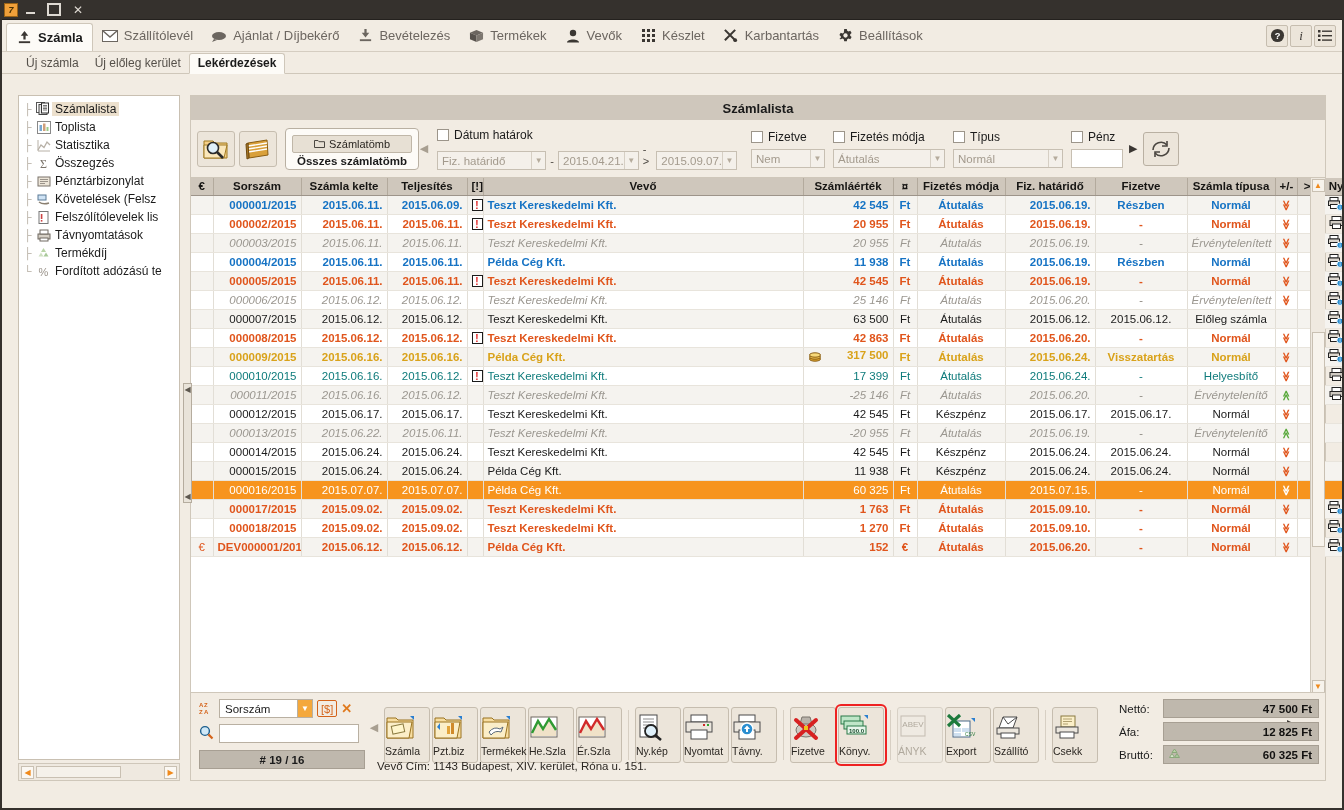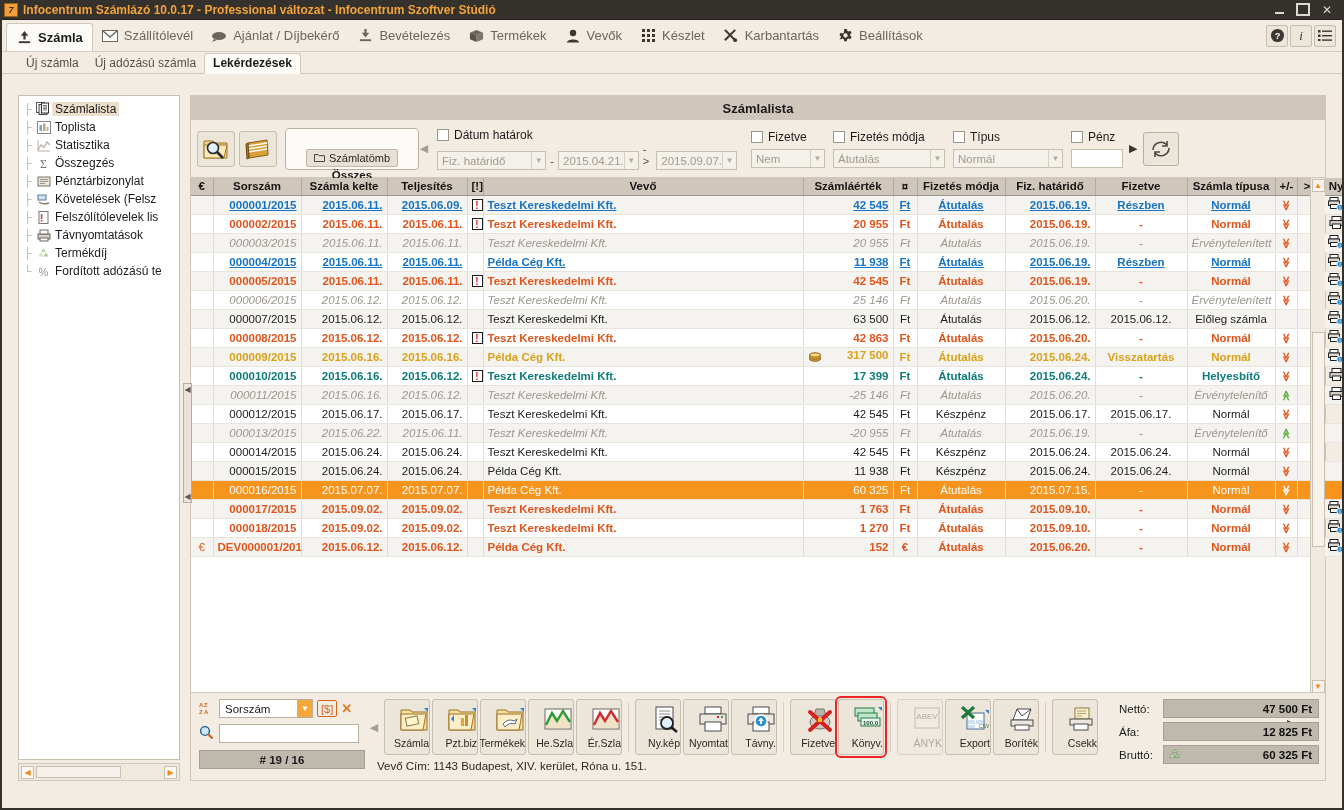--- a/index.html
+++ b/index.html
@@ -110,21 +110,21 @@
   .filterbar {
     height:58px; background:#f2ece3; position:relative; border-bottom:1px solid #cfc7ba;
     display:flex; align-items:center; padding:0 6px;
   }
   .big-ico-btn {
     width:38px;height:36px;background:#ece5da;border:1px solid #c6bdaf;border-radius:3px;
     display:flex;align-items:center;justify-content:center;margin-right:4px; flex:none;
   }
   .tomb-box {
     width:134px;height:42px;background:#fdfbf7;border:1px solid #b9b0a2;border-radius:4px;
-    margin-left:4px; padding:20px; flex:none;
+    margin-left:4px; padding:6px; flex:none;
   }
   .tomb-btn {
     height:18px;background:#e7e0d4;border:1px solid #c0b7a8;border-radius:2px;
     display:flex;align-items:center;justify-content:center;gap:4px;font-size:11px;color:#2b2722;
   }
   .tomb-sub { text-align:center; font-size:11.5px; font-weight:bold; color:#1a1a1a; margin-top:2px;}
   .collapse-tri { width:10px;height:38px;display:flex;align-items:center;justify-content:center;color:#a89f91;font-size:11px; flex:none;}
 
   .fgroup { margin-left:8px; flex:none; }
   .fgroup .fhead { display:flex;align-items:center;gap:5px; height:16px; font-size:12px; color:#1b1b1b;}
@@ -155,26 +155,26 @@
     height:17px; border-right:1px solid #b3aa9d; border-bottom:1px solid #9d948a;
     padding:0 4px; white-space:nowrap;
   }
   table.grid td {
     height:19px; font-size:11.5px; border-right:1px solid #e2ded6;
     border-bottom:1px solid #e8e4dc; padding:0 4px; white-space:nowrap; overflow:hidden;
   }
   tr.alt td { background:#f5f3ef; }
   tr.sel td { background:#f7941e !important; color:#fff !important; }
   tr.sel td * { color:#fff !important; }
-  .c-blue { color:#1673c4; font-weight:bold;text-decoration:underline; }
+  .c-blue { color:#1673c4; font-weight:bold; }
   .c-orange { color:#e0551c; font-weight:bold; }
   .c-gray { color:#9b9790; font-style:italic; }
   .c-black { color:#1b1b1b; }
   .c-gold { color:#d9a21a; font-weight:bold; }
-  .c-teal { color:#0e7b7b; font-weight:bold; }
+  .c-teal { color:#0e7b7b; font-weight:normal; }
   .ta-r { text-align:right; }
   .ta-c { text-align:center; }
   .bang {
     display:inline-block;width:11px;height:12px;border:1px solid #1b1b1b;background:#fff;
     color:#e02020;font-weight:bold;font-size:10px;line-height:11px;text-align:center;
   }
   .chev { color:#e0551c; font-size:10px; font-weight:bold; }
   .chev.up { color:#57a83a; }
 
   .vscroll {
@@ -208,22 +208,22 @@
   .xmark { color:#e07a1e; font-size:13px; font-weight:bold; }
   .searchrow { display:flex; align-items:center; gap:5px; margin-top:6px; }
   .searchbox { width:140px;height:19px;background:#fff;border:1px solid #b9b0a2; }
   .countbar { margin-top:7px;width:166px;height:19px;background:#bfb8ad;border:1px solid #a79f93;
     display:flex;align-items:center;justify-content:center;font-size:11.5px;font-weight:bold;color:#1b1b1b;}
 
   .tbtns { display:flex; align-items:flex-start; margin-left:4px; }
   .tb-sep { width:1px; height:50px; background:#d7cfc3; margin:0 5px; align-self:center; }
   .tbtn {
     width:46px;height:56px;background:#ece5da;border:1px solid #c6bdaf;border-radius:3px;
-    display:flex;flex-direction:column;align-items:flex-end;justify-content:flex-start;
-    margin:0 1px; padding-top:3px; flex:none;
+    display:flex;flex-direction:column;align-items:flex-start;justify-content:flex-start;
+    margin:8px 1px; padding-top:3px; flex:none;
   }
   .tbtn.hl { outline:2px solid #ee2222; outline-offset:1px; }
   .tbtn.disabled { background:#eee9e1; border-color:#d8d1c6; }
   .tbtn .lbl { font-size:10.5px; color:#2b2722; margin-top:2px; }
   .tbtn.disabled .lbl { color:#b0a99d; }
   .tbtn .ic { height:32px; display:flex; align-items:center; justify-content:center; }
 
   .status-addr { position:absolute; left:186px; bottom:8px; font-size:11.5px; color:#2b2722; }
 
   .totals { position:absolute; right:6px; top:6px; width:200px; }
@@ -239,21 +239,20 @@
   
   .winborder { position:absolute; left:0; top:0; width:1344px; height:810px; border:2px solid #35312d; pointer-events:none; }
 </style>
 </head>
 <body>
 
 <div id="app">
 
   <div class="titlebar">
     <div class="tb-logo">7</div>
-    <div class="tb-title">Infocentrum Számlázó 10.0.17 - Professional változat - Infocentrum Szoftver Stúdió</div>
     <div class="tb-btns">
       <div class="tb-btn min"></div>
       <div class="tb-btn max"></div>
       <div class="tb-btn">✕</div>
     </div>
   </div>
 
   <div class="menubar">
 
     <div class="menu-item active">
@@ -376,21 +375,21 @@
               <rect x="4" y="6" width="10" height="1.4"></rect>
               <rect x="4" y="10.4" width="10" height="1.4"></rect>
             </g>
           </svg>
       </div>
     </div>
   </div>
 
   <div class="subtabs">
     <div class="subtab">Új számla</div>
-    <div class="subtab">Új adózású számla</div>
+    <div class="subtab">Új előleg kerület</div>
     <div class="subtab active">Lekérdezések</div>
   </div>
 
   <div class="workarea">
 
     <div class="sidebar">
       <div class="tree" id="tree-host">
           <div class="tree-row sel">
             <span class="tree-dash">├</span>
             <span class="tree-ico">
@@ -1259,21 +1258,21 @@
             </div>
             <div class="tbtn">
               <div class="ic">
                 <svg width="30" height="26" viewBox="0 0 30 26">
                   <path d="M5 14 L9 3 l14 0 l-4 11 Z" fill="#fff" stroke="#4a4a4a"></path>
                   <path d="M9 3 l5 7 l9 -7" fill="none" stroke="#4a4a4a"></path>
                   <rect x="3" y="14" width="22" height="6" fill="#ece7de" stroke="#4a4a4a"></rect>
                   <rect x="7" y="19" width="14" height="5" fill="#fff" stroke="#4a4a4a"></rect>
                 </svg>
               </div>
-              <div class="lbl">Boríték</div>
+              <div class="lbl">Szállító</div>
             </div>
             <div class="tb-sep"></div>
             <div class="tbtn">
               <div class="ic">
                 <svg width="30" height="26" viewBox="0 0 30 26">
                   <rect x="8" y="2" width="14" height="11" fill="#fbefc8" stroke="#8a7a40"></rect>
                   <path d="M10 5h9M10 7.5h9M10 10h5" stroke="#b0a070"></path>
                   <rect x="3" y="13" width="22" height="6" fill="#ece7de" stroke="#4a4a4a"></rect>
                   <rect x="7" y="18" width="14" height="6" fill="#fff" stroke="#4a4a4a"></rect>
                 </svg>

